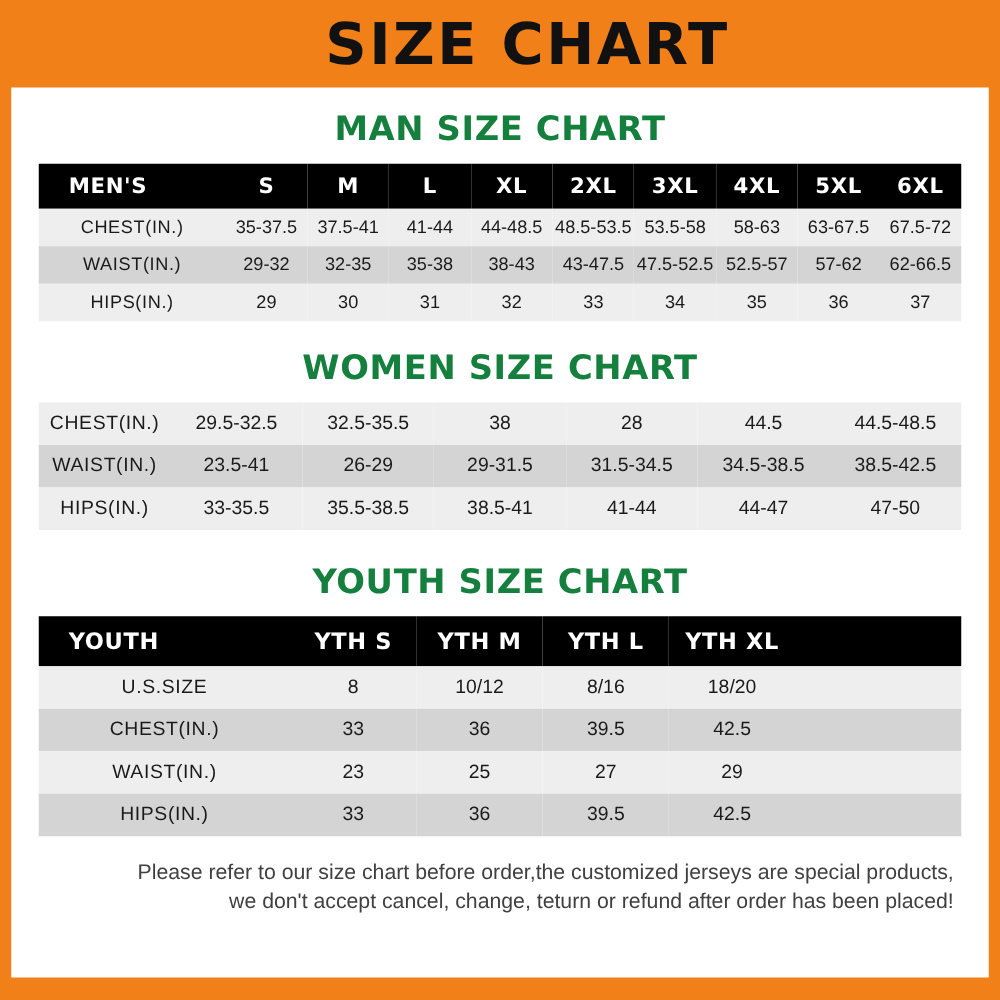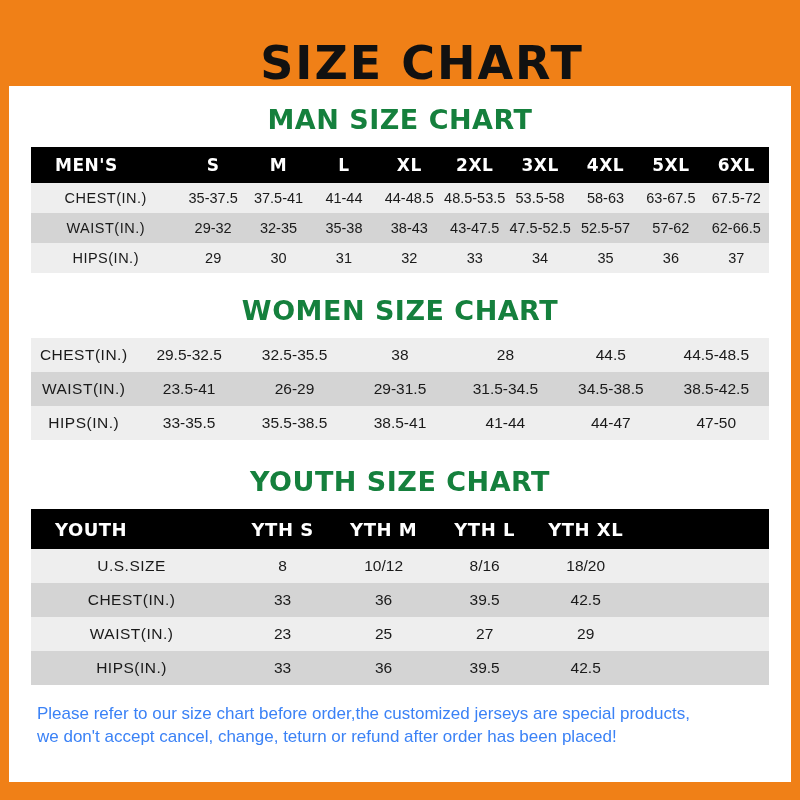--- a/index.html
+++ b/index.html
@@ -16,24 +16,24 @@
   .page {
     position: relative;
     width: 800px;
     height: 800px;
     background: #ffffff;
     border-left: 9px solid #f08017;
     border-right: 9px solid #f08017;
     box-sizing: border-box;
   }
   .banner {
-    height: 86px;
+    height: 70px;
     background: #f08017;
     display: flex;
-    align-items: flex-end;
+    align-items: center;
     justify-content: center;
     margin: 0 -9px;
     padding-left: 44px;
   }
   .banner-title {
     font-family: "DejaVu Sans", sans-serif;
     font-weight: bold;
     font-size: 46px;
     letter-spacing: 2px;
     color: #111111;
@@ -94,22 +94,22 @@
   .row-dark  { background: #d4d4d4; }
 
   
   .tbl-women .hdr-row td { height: 40px; font-size: 18px; }
   .tbl-women .body-row td { height: 34px; font-size: 15.5px; }
   .tbl-youth .hdr-row td { height: 40px; font-size: 18px; }
   .tbl-youth .body-row td { height: 34px; font-size: 15.5px; }
 
   .footer-note {
     margin-top: 18px;
-    text-align: left;
-    color: #3b82f6;
+    text-align: right;
+    color: #404040;
     font-size: 17px;
     line-height: 1.35;
     padding: 0 6px;
   }
   .bottom-bar {
     position: absolute;
     left: -9px;
     right: -9px;
     bottom: 0;
     height: 18px;

